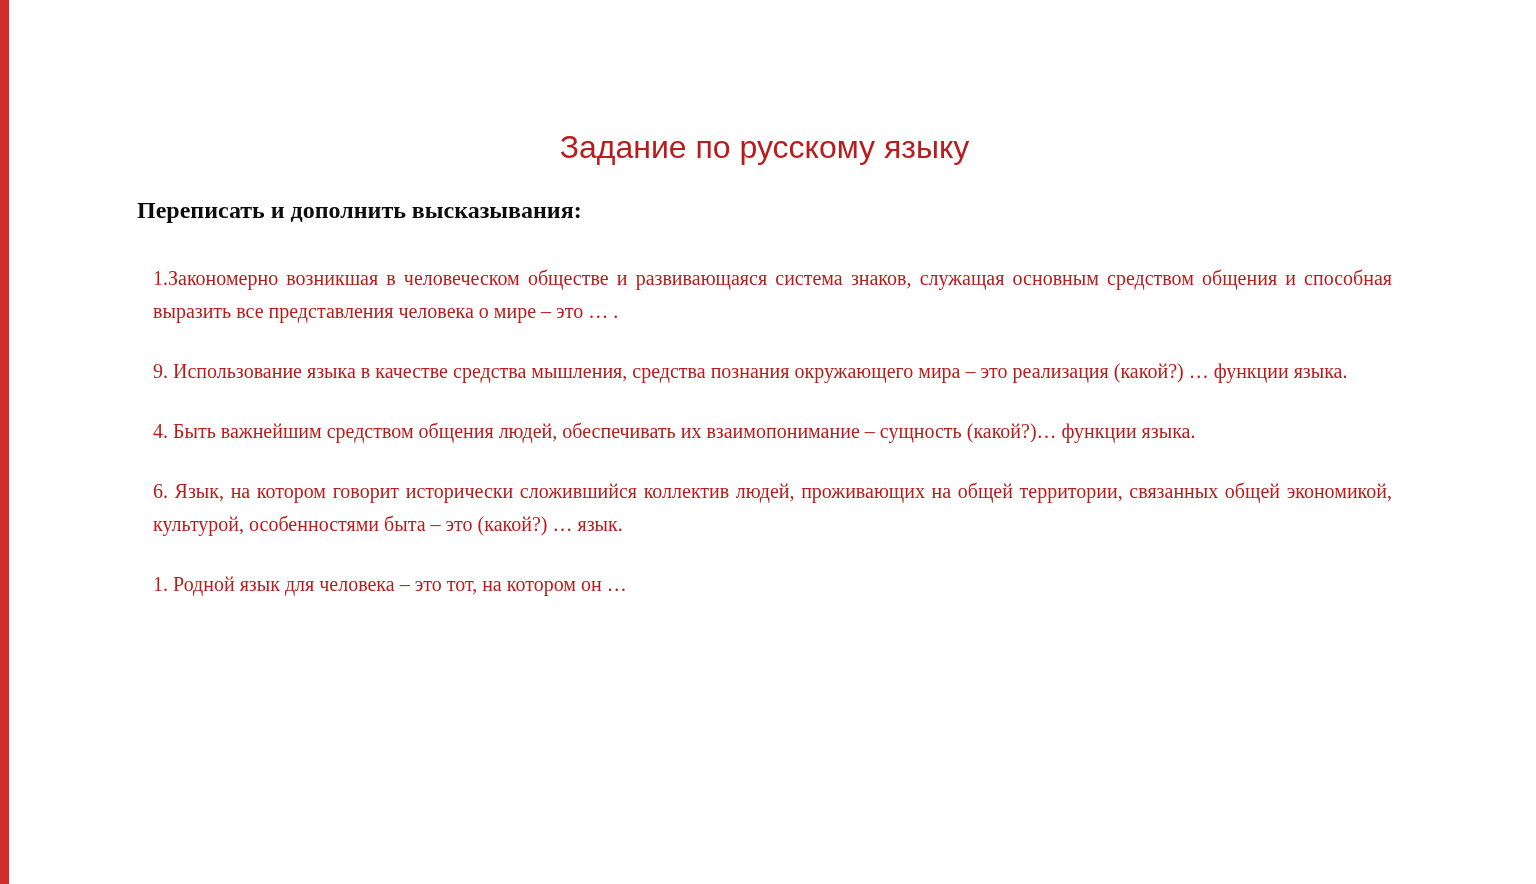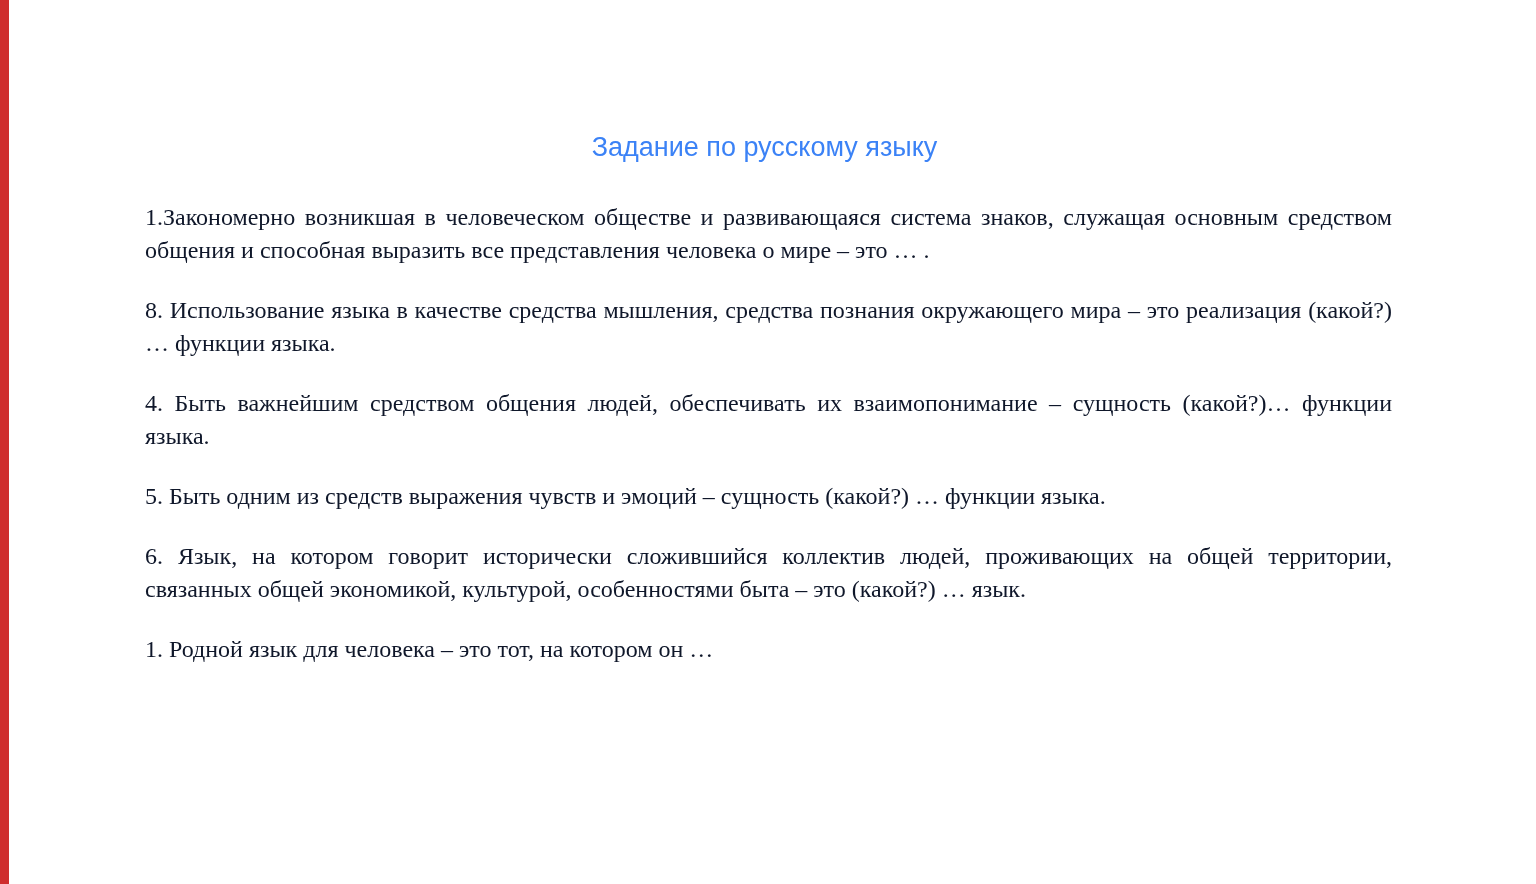--- a/index.html
+++ b/index.html
@@ -22,50 +22,50 @@
     background: #cf2e2e;
   }
   .doc {
     position: absolute;
     left: 137px;
     width: 1255px;
     top: 0;
   }
   .doc-title {
     font-family: "Liberation Sans", "DejaVu Sans", sans-serif;
-    font-size: 27px;
+    font-size: 32px;
     font-weight: 400;
-    color: #3b82f6;
+    color: #b91c1c;
     text-align: center;
     margin: 0;
     padding-top: 130px;
     line-height: 34px;
   }
   .doc-heading {
     font-size: 24px;
     font-weight: bold;
     margin: 31px 0 0 0;
     line-height: 30px;
     color: #0d0d0d;
   }
   .item {
-    font-size: 24px;
+    font-size: 20px;
     line-height: 33px;
     text-align: justify;
-    margin: 27px 0 0 8px;
-    color: #0f172a;
+    margin: 27px 0 0 16px;
+    color: #b91c1c;
   }
   .item:first-of-type { margin-top: 37px; }
 </style>
 </head>
 <body style="background: rgb(255, 255, 255);">
 
 <div class="left-strip" style="background: rgb(207, 46, 46);"></div>
 
 <div class="doc">
   <h1 class="doc-title">Задание по русскому языку</h1>
+  <h2 class="doc-heading">Переписать и дополнить высказывания:</h2>
   <p class="item">1.Закономерно возникшая в человеческом обществе и развивающаяся система знаков, служащая основным средством общения и способная выразить все представления человека о мире – это … .</p>
-  <p class="item">8. Использование языка в качестве средства мышления, средства познания окружающего мира – это реализация (какой?) … функции языка.</p>
+  <p class="item">9. Использование языка в качестве средства мышления, средства познания окружающего мира – это реализация (какой?) … функции языка.</p>
   <p class="item">4. Быть важнейшим средством общения людей, обеспечивать их взаимопонимание – сущность (какой?)… функции языка.</p>
-  <p class="item">5. Быть одним из средств выражения чувств и эмоций – сущность (какой?) … функции языка.</p>
   <p class="item">6. Язык, на котором говорит исторически сложившийся коллектив людей, проживающих на общей территории, связанных общей экономикой, культурой, особенностями быта – это (какой?) … язык.</p>
   <p class="item">1. Родной язык для человека – это тот, на котором он …</p>
 </div>
 
 </body></html>

